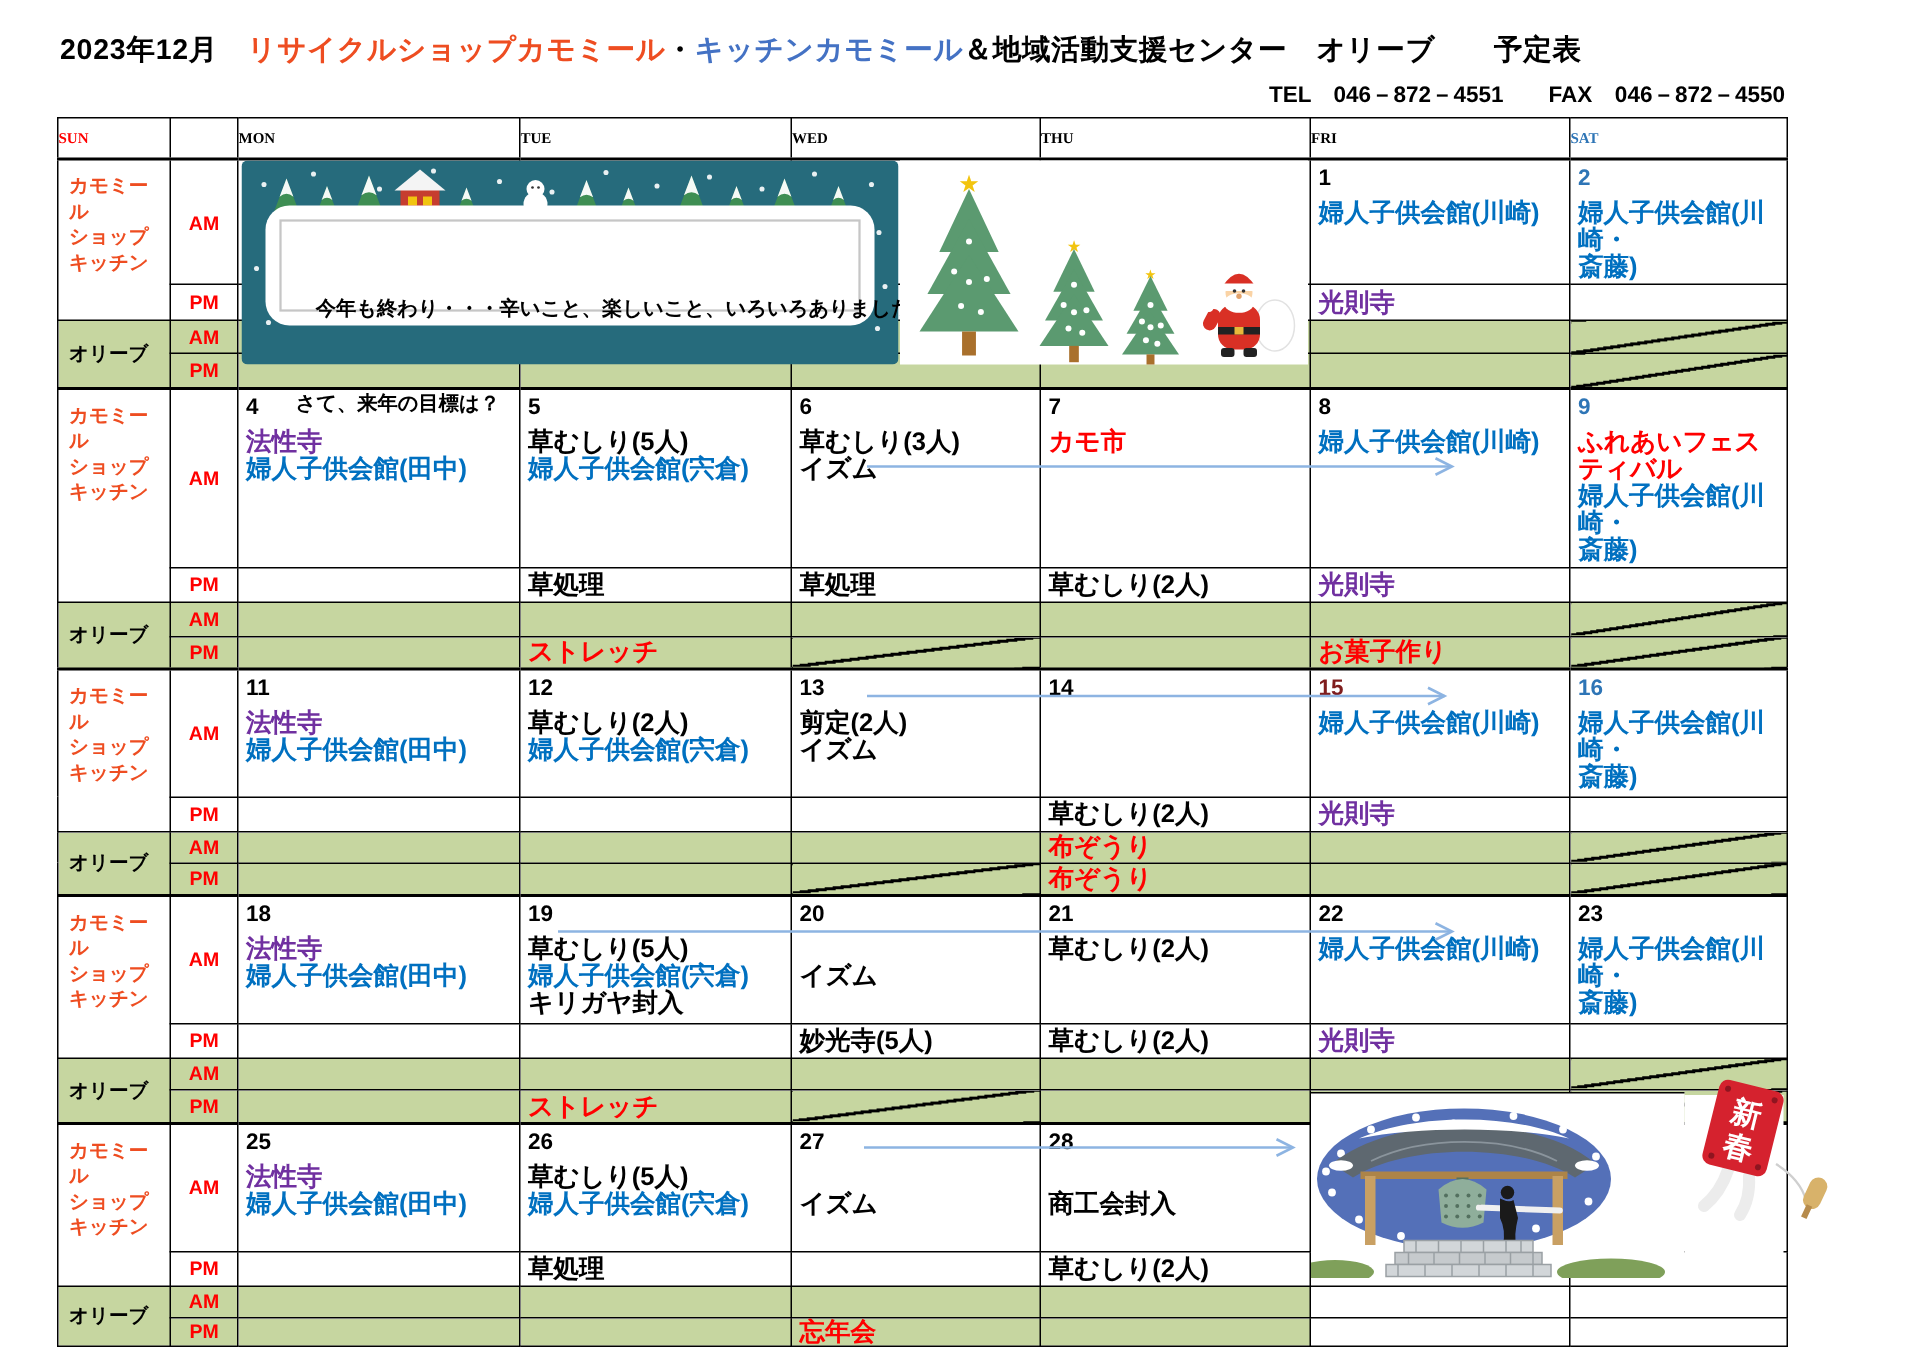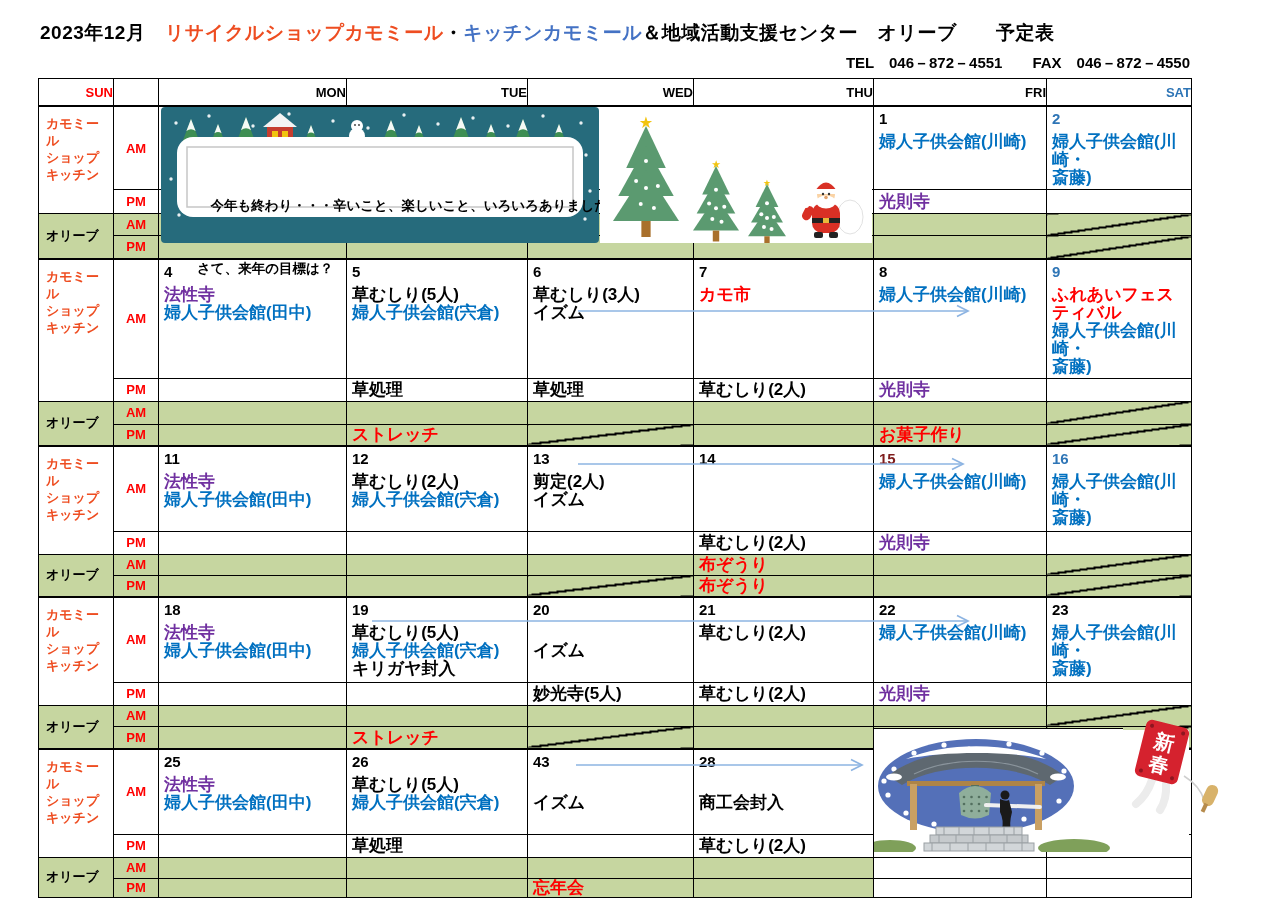--- a/index.html
+++ b/index.html
@@ -6,21 +6,21 @@
   body{
     width:1280px;height:905px;background:#fff;position:relative;overflow:hidden;
     font-family:"Liberation Sans","DejaVu Sans",sans-serif;font-weight:bold;color:#000;
   }
   #page{position:absolute;inset:0;}
   #title{position:absolute;left:40px;top:20px;font-size:19px;white-space:nowrap;letter-spacing:.5px;}
   #contact{position:absolute;top:54px;right:90px;font-size:15px;white-space:nowrap;}
   #calendar{position:absolute;left:38px;top:78px;}
   table{border-collapse:collapse;table-layout:fixed;width:1153px;}
   td,th{border:1.5px solid #000;padding:0;overflow:hidden;}
-  th{font-size:13px;vertical-align:middle;text-align:right;height:26px;background:#fff;}
+  th{font-size:10px;vertical-align:middle;text-align:left;height:26px;background:#fff;font-family:Liberation Serif, serif;}
   tr.band-top td{border-top:2.2px solid #000;}
   th{border-bottom:2.2px solid #000;}
   td{vertical-align:top;background:#fff;}
   .sun-label{color:var(--orange);font-size:13px;line-height:17px;padding:8px 2px 0 7px;vertical-align:top;white-space:pre-line;}
   .olive-bg{background:var(--olive);}
   .olive-label{font-size:13px;padding:0 0 0 7px;vertical-align:middle;}
   .ampm{color:#FF0000;font-size:13px;text-align:center;vertical-align:middle;}
   .date{font-size:15px;line-height:19px;padding:2px 0 0 5px;}
   .events{font-size:17px;line-height:18px;padding:5px 0 2px 5px;}
   .ev{white-space:pre-line;}
@@ -418,21 +418,21 @@
               </div>
             </td>
             <td class="daycell">
               <div class="date" style="color:#000000">26</div>
               <div class="events">
                 <div class="ev" style="color:#000000">草むしり(5人)</div>
                 <div class="ev" style="color:#0070C0">婦人子供会館(宍倉)</div>
               </div>
             </td>
             <td class="daycell">
-              <div class="date" style="color:#000000">43</div>
+              <div class="date" style="color:#000000">27</div>
               <div class="events">
                 <div class="ev" style="color:#000000">&nbsp;</div>
                 <div class="ev" style="color:#000000">イズム</div>
               </div>
             </td>
             <td class="daycell">
               <div class="date" style="color:#000000">28</div>
               <div class="events">
                 <div class="ev" style="color:#000000">&nbsp;</div>
                 <div class="ev" style="color:#000000">商工会封入</div>

